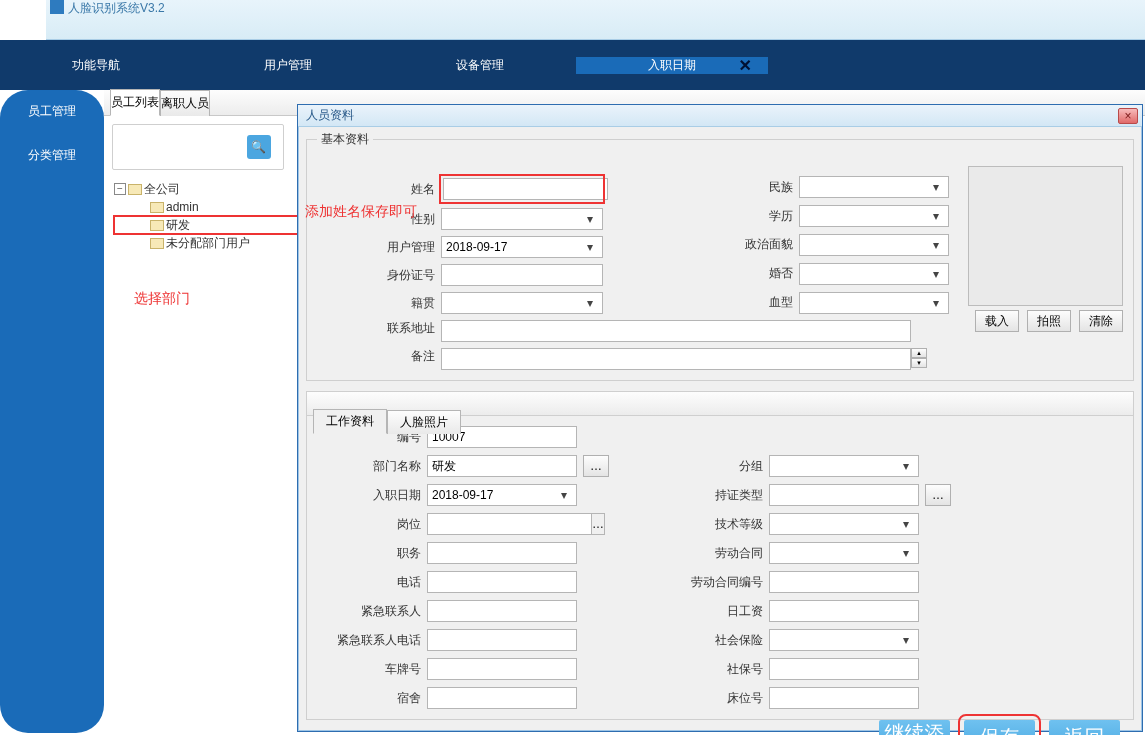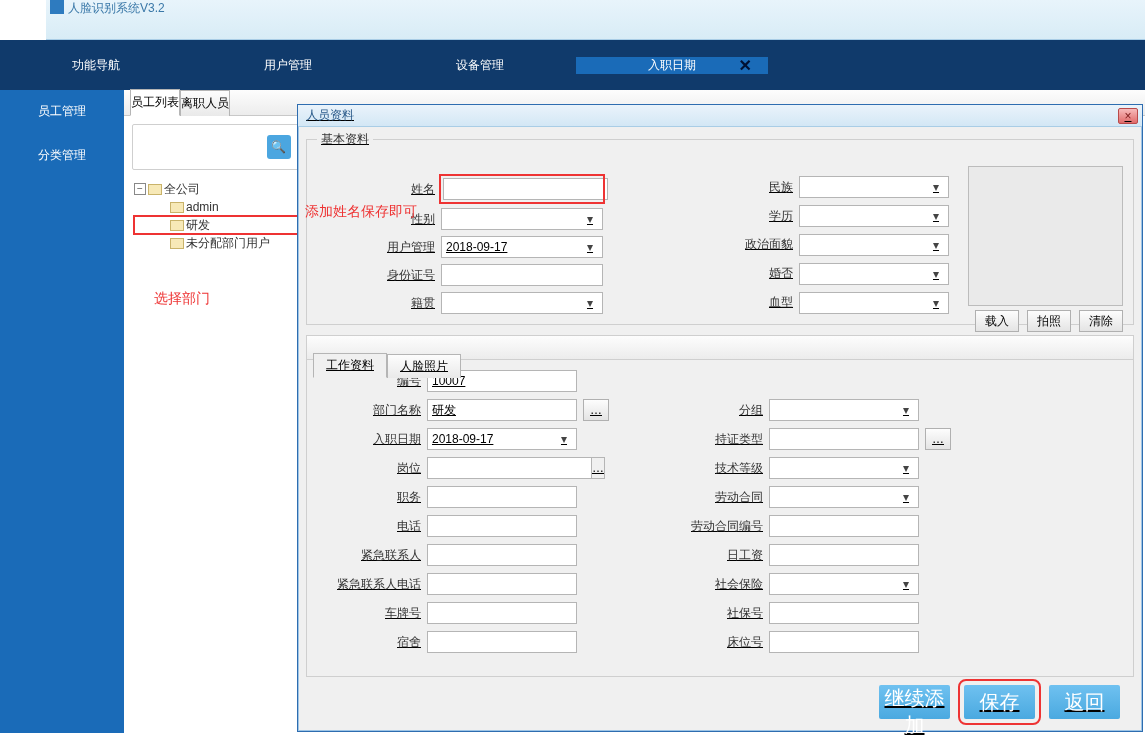--- a/index.html
+++ b/index.html
@@ -7,21 +7,21 @@
 
 .titlebar { height: 40px; background: linear-gradient(#e8f4fb,#d8ecf6); border-bottom: 1px solid #a9cde6; display: flex; padding-left: 4px; color: #3a78a8; margin-left: 46px; }
 .titlebar .icon { width: 14px; height: 14px; background: #2e7bbf; margin-right: 4px; }
 
 .topnav { height: 50px; background: #103a6b; display: flex; align-items: center; color: #fff; }
 .topnav .item { width: 192px; display: flex; align-items: center; justify-content: center; font-size: 16px; cursor: pointer; position: relative; }
 .topnav .item.active { background: #1a6bb8; }
 .topnav .item.active .close-x { position: absolute; right: 16px; font-size: 16px; color: #013; cursor: pointer; font-weight: bold; }
 
 .main { display: flex; height: calc(735px - 92px); }
-.leftnav { width: 124px; background: #1a6bb8; color: #fff; }
+.leftnav { width: 104px; background: #1a6bb8; color: #fff; border-radius: 28px; }
 .leftnav .item { height: 44px; display: flex; align-items: center; justify-content: center; font-size: 14px; border-bottom: 1px solid #1a6bb8; cursor: pointer; }
 .leftnav .item.active {}
 
 .content { flex: 1; background: #fff; position: relative; }
 .content-tabs { height: 26px; background: linear-gradient(#fdfdfd,#ececec); border-bottom: 1px solid #c8c8c8; display: flex; align-items: flex-end; padding-left: 6px; }
 .content-tabs .tab { padding: 4px 0; border: 1px solid #b5b5b5; border-bottom: none; background: linear-gradient(#fdfdfd,#e9e9e9); margin-right: 0; cursor: pointer; position: relative; top:1px; }
 .content-tabs .tab.active { background: #fff; border-bottom: 1px solid #fff; }
 
 .content-body { padding: 8px; height: calc(100% - 26px); }
 .search-row { height: 46px; border: 1px solid #cfcfcf; border-radius: 2px; padding: 6px; display:flex; align-items:center; justify-content:flex-end; }
@@ -30,21 +30,21 @@
 .tree { margin-top: 6px; padding: 4px 2px; line-height: 18px; color: #333; }
 .tree .node { display:flex; align-items:center; gap:2px; white-space:nowrap; }
 .tree .exp { width:12px; height:12px; border:1px solid #888; display:inline-flex; align-items:center; justify-content:center; font-size:10px; line-height:10px; color:#555; cursor:pointer; }
 .tree .fold { width:14px; height:11px; background:#f7e9b7; border:1px solid #c9b36a; display:inline-block; }
 .tree-ind { display:inline-block; }
 .tree .node.hl-research { outline: 2px solid #e33; outline-offset: -1px; padding-right: 40px; }
 
 .annot { position:absolute; color:#e33; font-size:14px; font-weight:500; pointer-events:none; }
 
 
-.dialog { position: absolute; left: 297px; top: 104px; width: 846px; height: 628px; background: #f0f0f0; border: 1px solid #2e6db0; box-shadow: 0 0 0 1px #9ec5e6 inset; text-decoration: underline; }
+.dialog { position: absolute; left: 297px; top: 104px; width: 846px; height: 628px; background: #f0f0f0; border: 1px solid #2e6db0; box-shadow: 0 0 0 1px #9ec5e6 inset; }
 .dialog-title { height: 22px; background: linear-gradient(#eaf3fb,#d3e7f5); border-bottom:1px solid #a9cde6; display:flex; align-items:center; justify-content:space-between; padding: 0 4px 0 8px; color:#2a5a8a;}
 .dialog-title .x { width:20px; height:16px; background: linear-gradient(#f7baba,#e06a6a); border:1px solid #b94a4a; color:#7a1a1a; display:flex;align-items:center;justify-content:center; cursor:pointer; border-radius:2px; }
 .dialog-body { padding: 4px 8px; height: calc(100% - 22px); display:flex; flex-direction:column; }
 
 fieldset.basic { border:1px solid #cfcfcf; padding: 8px 10px 10px; position:relative; }
 fieldset.basic legend { padding: 0 4px; color:#333; }
 
 .form-grid { display:grid; grid-template-columns: 70px 176px 38px 80px 150px; column-gap: 6px; row-gap: 6px; align-items:center;margin-top:20px; }
 .lbl { text-align:right; color:#333; }
 input[type=text], .combo, textarea { height:22px; border:1px solid #b5b5b5; background:#fff; padding: 0 4px; }
@@ -208,20 +208,32 @@
               <span class="arrow">▾</span>
             </div>
           <div class="lbl">血型</div>
           <div class="combo">
               <span></span>
               <span class="arrow">▾</span>
             </div>
         </div>
       </div>
 
+      <div style="display:grid; grid-template-columns:118px 1fr; column-gap:6px; row-gap:6px; margin-top:6px; width:640px;">
+        <div class="lbl">联系地址</div>
+        <input type="text" style="width: 470px;" value="">
+        <div class="lbl">备注</div>
+        <div class="remark-wrap" style="width:486px;">
+          <textarea style=""></textarea>
+          <div class="spin">
+            <div class="sbtn">▴</div>
+            <div class="sbtn">▾</div>
+          </div>
+        </div>
+      </div>
 
       <div class="photo-box"></div>
       <div class="photo-btns">
         <button class="small-btn">载入</button>
         <button class="small-btn">拍照</button>
         <button class="small-btn">清除</button>
       </div>
     </fieldset>
 
     <div class="lower-tabs">

